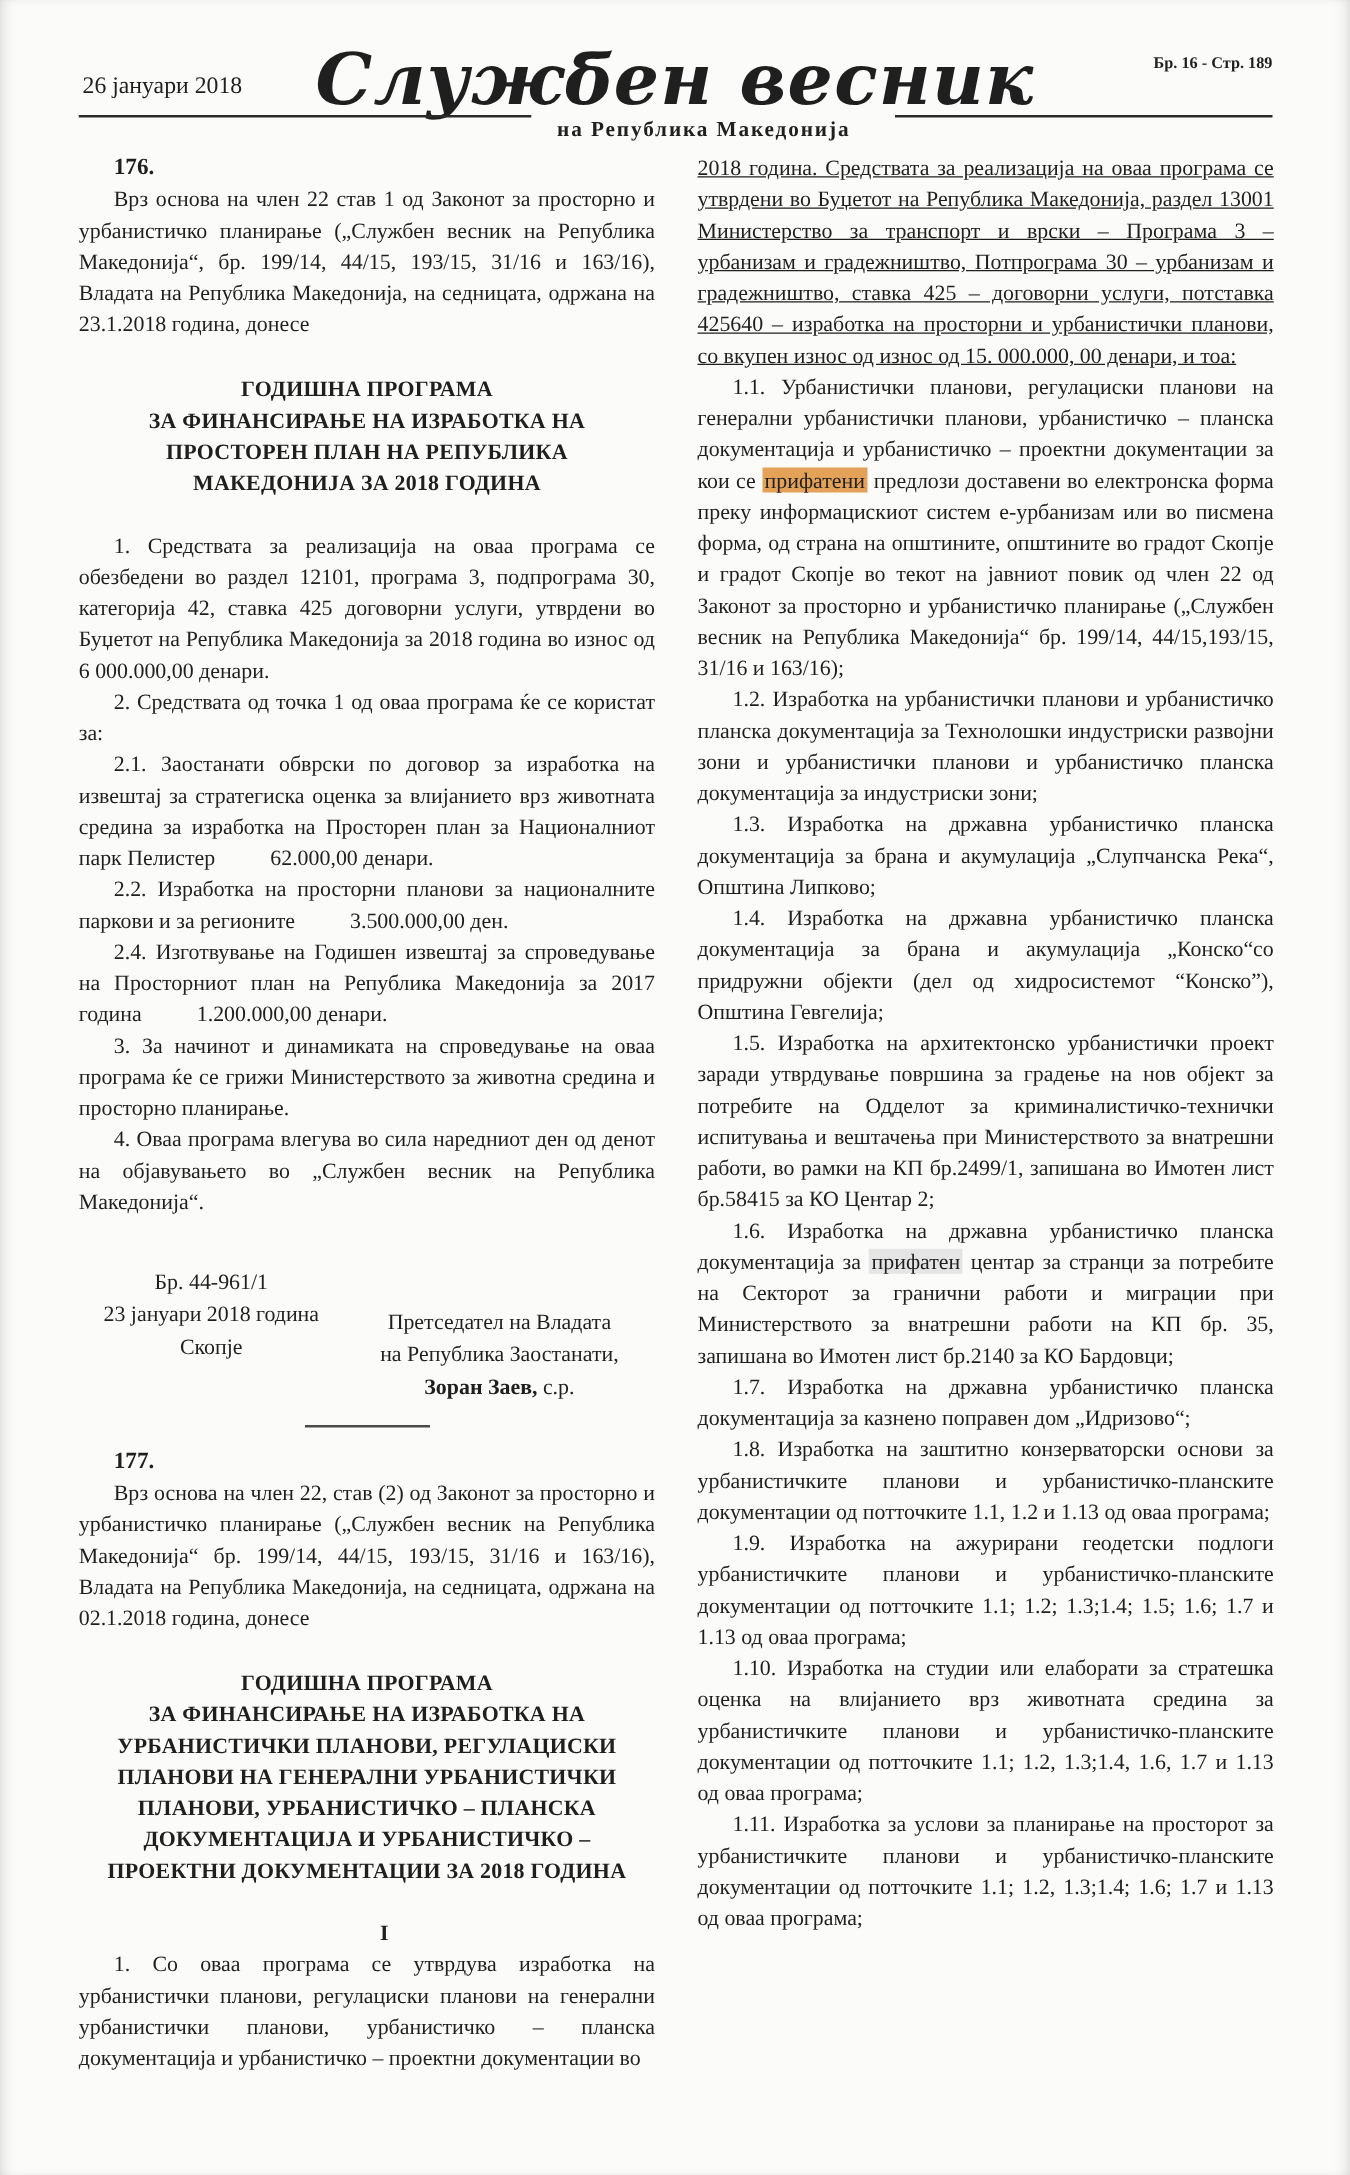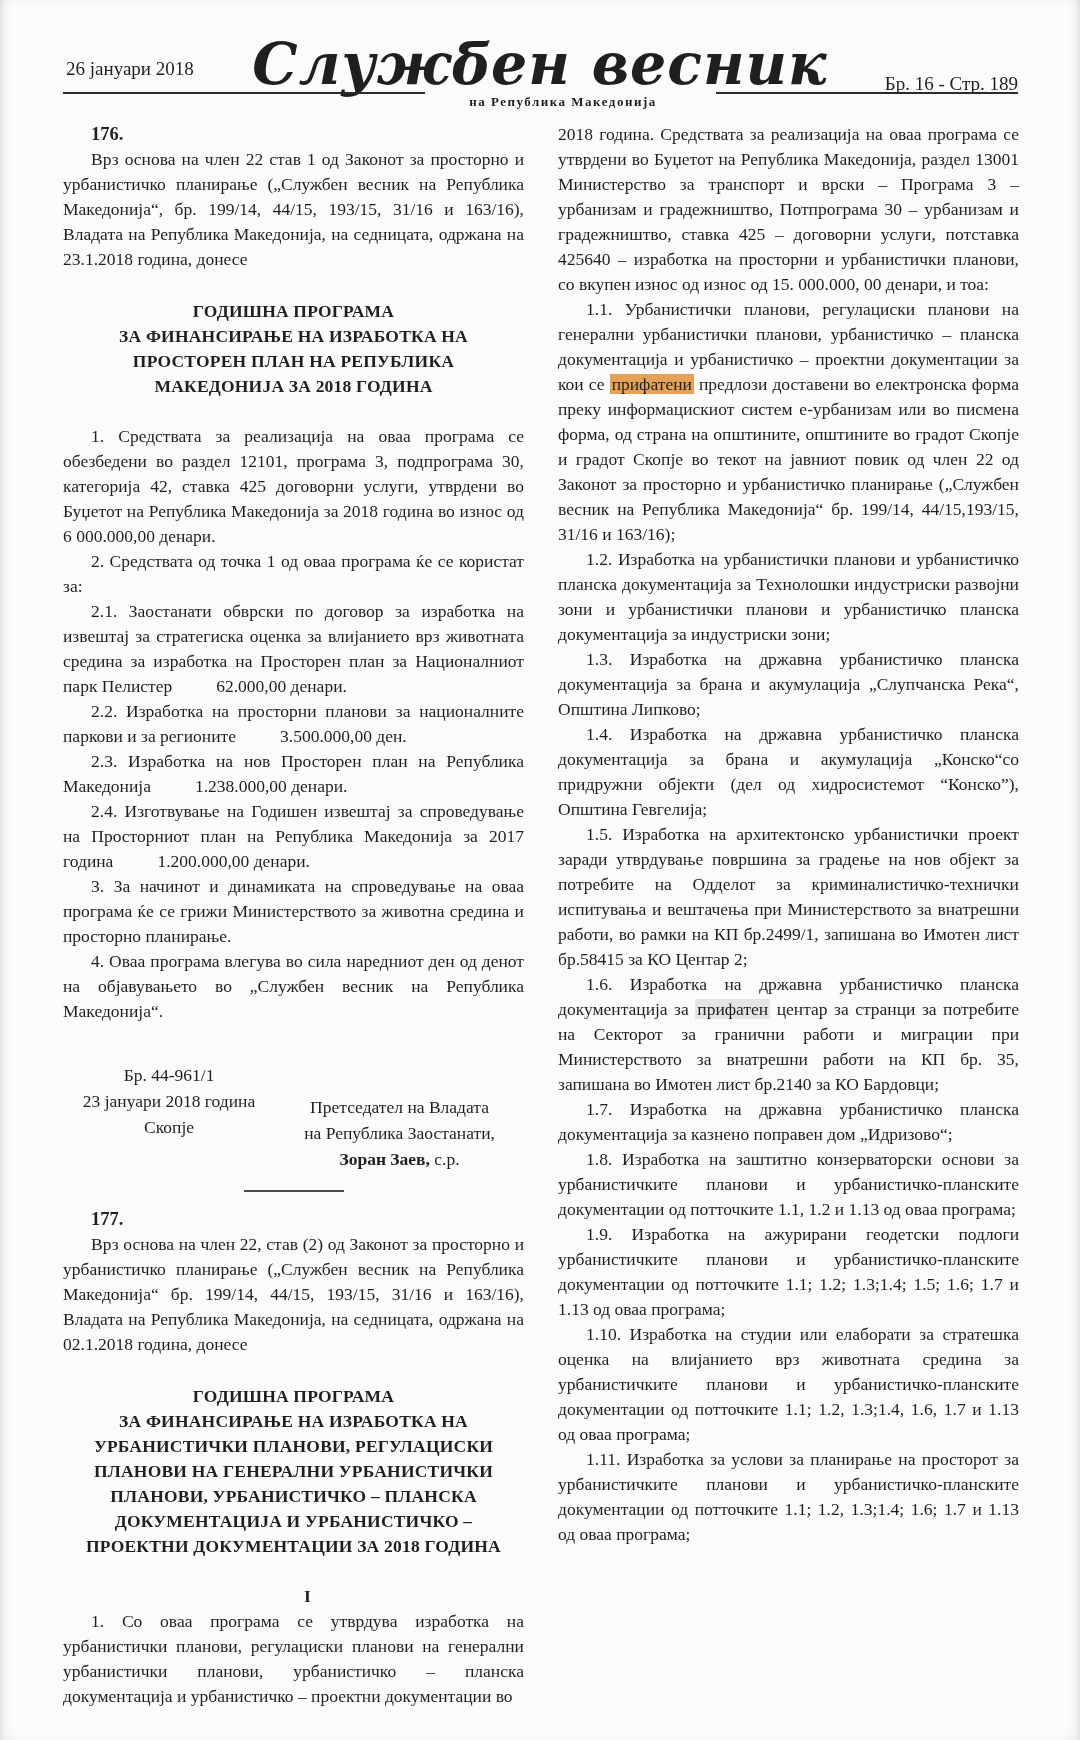--- a/index.html
+++ b/index.html
@@ -9,41 +9,41 @@
     width:1080px;height:1740px;
     margin:0 auto;
     background:#fbfbf9;
     color:#1f1f1f;
     font-family:"Liberation Serif", serif;
     overflow:hidden;
     box-shadow:inset 8px 0 14px -10px rgba(0,0,0,.25), inset -8px 0 14px -10px rgba(0,0,0,.25);
   }
   
   .hdr-date{position:absolute;left:66px;top:58px;font-size:19px;}
-  .hdr-issue{position:absolute;right:62px;top:73px;font-size:19px;}
+  .hdr-issue{position:absolute;right:62px;top:42px;font-size:13px;font-weight:bold;}
   .masthead-title{
     position:absolute;left:540px;top:30px;transform:translateX(-50%);
     font-family:"DejaVu Serif", serif;font-style:italic;font-weight:600;
     font-size:57px;letter-spacing:1px;white-space:nowrap;
   }
   .masthead-subtitle{
     position:absolute;left:563px;top:94px;transform:translateX(-50%);
-    font-size:13px;font-weight:700;letter-spacing:1.5px;white-space:nowrap;
+    font-size:17px;font-weight:700;letter-spacing:1.5px;white-space:nowrap;
   }
   .rule{position:absolute;top:92px;height:2px;background:#2b2b2b;}
   .rule-left{left:63px;width:362px;}
   .rule-right{left:716px;width:302px;}
   
   .columns{
     position:absolute;left:63px;top:122px;width:956px;
     display:flex;gap:34px;justify-content:center;
   }
   .col{width:461px;font-size:17.5px;line-height:25px;text-align:justify;}
   .col p{margin:0;text-indent:28px;}
-  .col p.cont{text-indent:0;}
+  .col p.cont{text-indent:0;text-decoration:underline;}
   .act-num{font-weight:700;font-size:18.5px;margin:0 0 2px;text-align:left;}
   .doc-title{
     font-weight:700;text-align:center;text-indent:0;
     margin:27px 6px 25px;letter-spacing:.2px;
   }
   .roman{text-align:center;font-weight:700;text-indent:0;margin:22px 0 5px;}
   .amt{padding-left:44px;white-space:nowrap;}
   .sig{display:flex;margin:38px 0 18px;line-height:26px;}
   .sig-left{flex:0 0 46%;text-align:center;}
   .sig-right{flex:1;text-align:center;margin-top:32px;}
@@ -73,21 +73,20 @@
       <div class="doc-title">
         <div>ГОДИШНА ПРОГРАМА</div>
         <div>ЗА ФИНАНСИРАЊЕ НА ИЗРАБОТКА НА ПРОСТОРЕН ПЛАН НА РЕПУБЛИКА МАКЕДОНИЈА ЗА 2018 ГОДИНА</div>
       </div>
 
       <p>1. Средствата за реализација на оваа програма се обезбедени во раздел 12101, програма 3, подпрограма 30, категорија 42, ставка 425 договорни услуги, утврдени во Буџетот на Република Македонија за 2018 година во износ од 6 000.000,00 денари.</p>
       <p>2. Средствата од точка 1 од оваа програма ќе се користат за:</p>
 
       <p><span>2.1. Заостанати обврски по договор за изработка на извештај за стратегиска оценка за влијанието врз животната средина за изработка на Просторен план за Националниот парк Пелистер</span><span class="amt">62.000,00 денари.</span></p>
       <p><span>2.2. Изработка на просторни планови за националните паркови и за регионите</span><span class="amt">3.500.000,00 ден.</span></p>
-      <p><span>2.3. Изработка на нов Просторен план на Република Македонија</span><span class="amt">1.238.000,00 денари.</span></p>
       <p><span>2.4. Изготвување на Годишен извештај за спроведување на Просторниот план на Република Македонија за 2017 година</span><span class="amt">1.200.000,00 денари.</span></p>
 
       <p>3. За начинот и динамиката на спроведување на оваа програма ќе се грижи Министерството за животна средина и просторно планирање.</p>
       <p>4. Оваа програма влегува во сила наредниот ден од денот на објавувањето во „Службен весник на Република Македонија“.</p>
 
       <div class="sig">
         <div class="sig-left">
           <div>Бр. 44-961/1</div>
           <div>23 јануари 2018 година</div>
           <div>Скопје</div>

